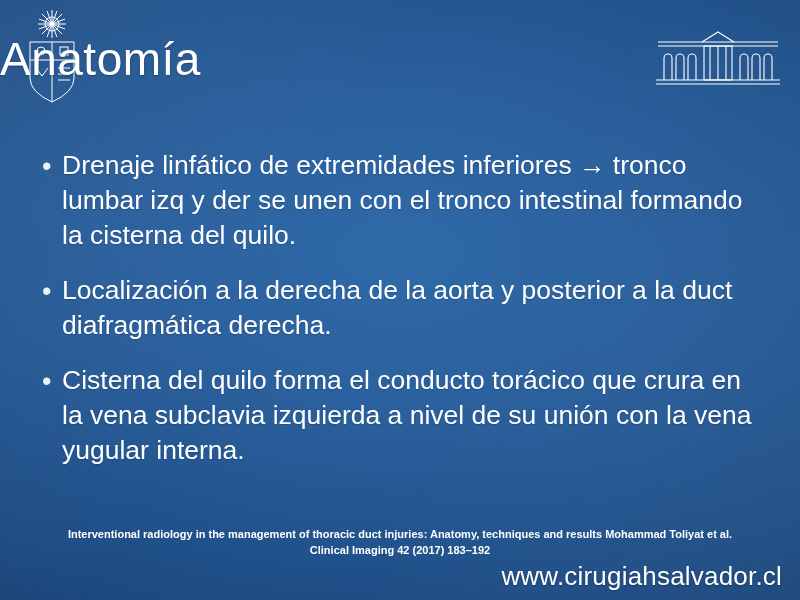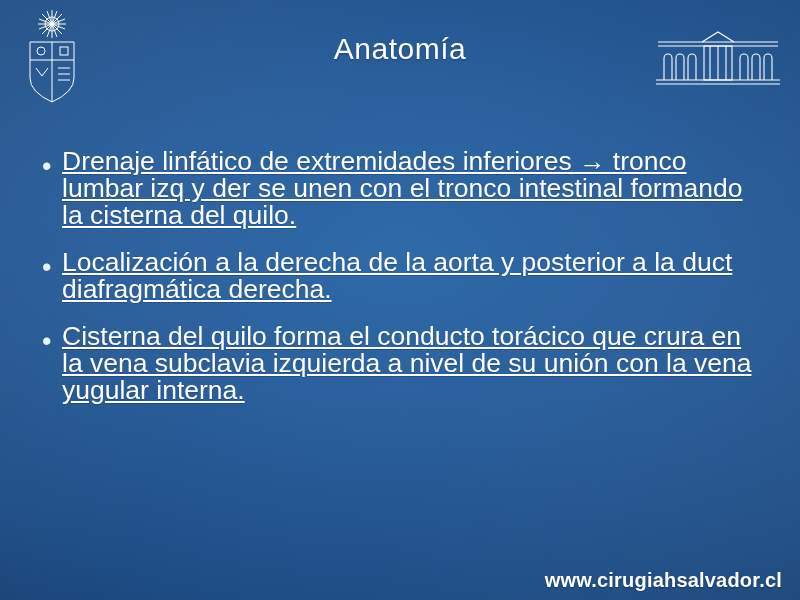--- a/index.html
+++ b/index.html
@@ -25,23 +25,23 @@
     background:
       linear-gradient(118deg, rgba(255,255,255,0.045) 0%, rgba(255,255,255,0.0) 38%),
       linear-gradient(295deg, rgba(255,255,255,0.035) 0%, rgba(255,255,255,0.0) 42%);
     pointer-events: none;
   }
 
   
   .title {
     position: absolute;
     top: 32px; left: 0; right: 0;
-    text-align: center;
-    color: #ffffff;
-    font-size: 30px;
+    text-align: left;
+    color: #ffffff;
+    font-size: 46px;
     font-weight: 400;
     letter-spacing: 0.5px;
     text-shadow: 0 1px 2px rgba(0,0,0,0.25);
   }
 
   
   .logo-left {
     position: absolute;
     top: 8px; left: 18px;
     width: 68px; height: 100px;
@@ -68,46 +68,45 @@
     color: #e9f1fb;
     font-size: 27px;
     line-height: 36px;
     text-align: left;
     padding-left: 6px;
   }
   .bullet-text {
     flex: 1 1 auto;
     color: #ffffff;
     font-size: 26.5px;
-    line-height: 27px;
+    line-height: 35px;
     font-weight: 400;
     text-shadow: 0 1px 1px rgba(0,0,0,0.18);
-    text-decoration: underline;
   }
 
   
   .citation {
     position: absolute;
     left: 40px; right: 40px;
     bottom: 42px;
     text-align: center;
     color: #ffffff;
     font-size: 11px;
     line-height: 16px;
     font-weight: 700;
   }
   .citation .line2 { display: block; }
 
   
   .website {
     position: absolute;
     right: 18px; bottom: 8px;
     color: #ffffff;
-    font-size: 20px;
-    font-weight: 700;
+    font-size: 26px;
+    font-weight: 400;
     letter-spacing: 0.2px;
     text-shadow: 0 1px 2px rgba(0,0,0,0.3);
   }
 </style>
 </head>
 <body>
 
 <div class="slide">
 
   <div class="logo-left">
@@ -186,16 +185,20 @@
       <span class="bullet-text">Localización a la derecha de la aorta y posterior a la duct diafragmática derecha.</span>
     </div>
 
     <div class="bullet">
       <span class="bullet-dot">•</span>
       <span class="bullet-text">Cisterna del quilo forma el conducto torácico que crura en la vena subclavia izquierda a nivel de su unión con la vena yugular interna.</span>
     </div>
 
   </div>
 
+  <div class="citation">
+    <span>Interventional radiology in the management of thoracic duct injuries: Anatomy, techniques and results Mohammad Toliyat et al.</span>
+    <span class="line2">Clinical Imaging 42 (2017) 183–192</span>
+  </div>
 
   <div class="website">www.cirugiahsalvador.cl</div>
 
 </div>
 
 </body></html>

